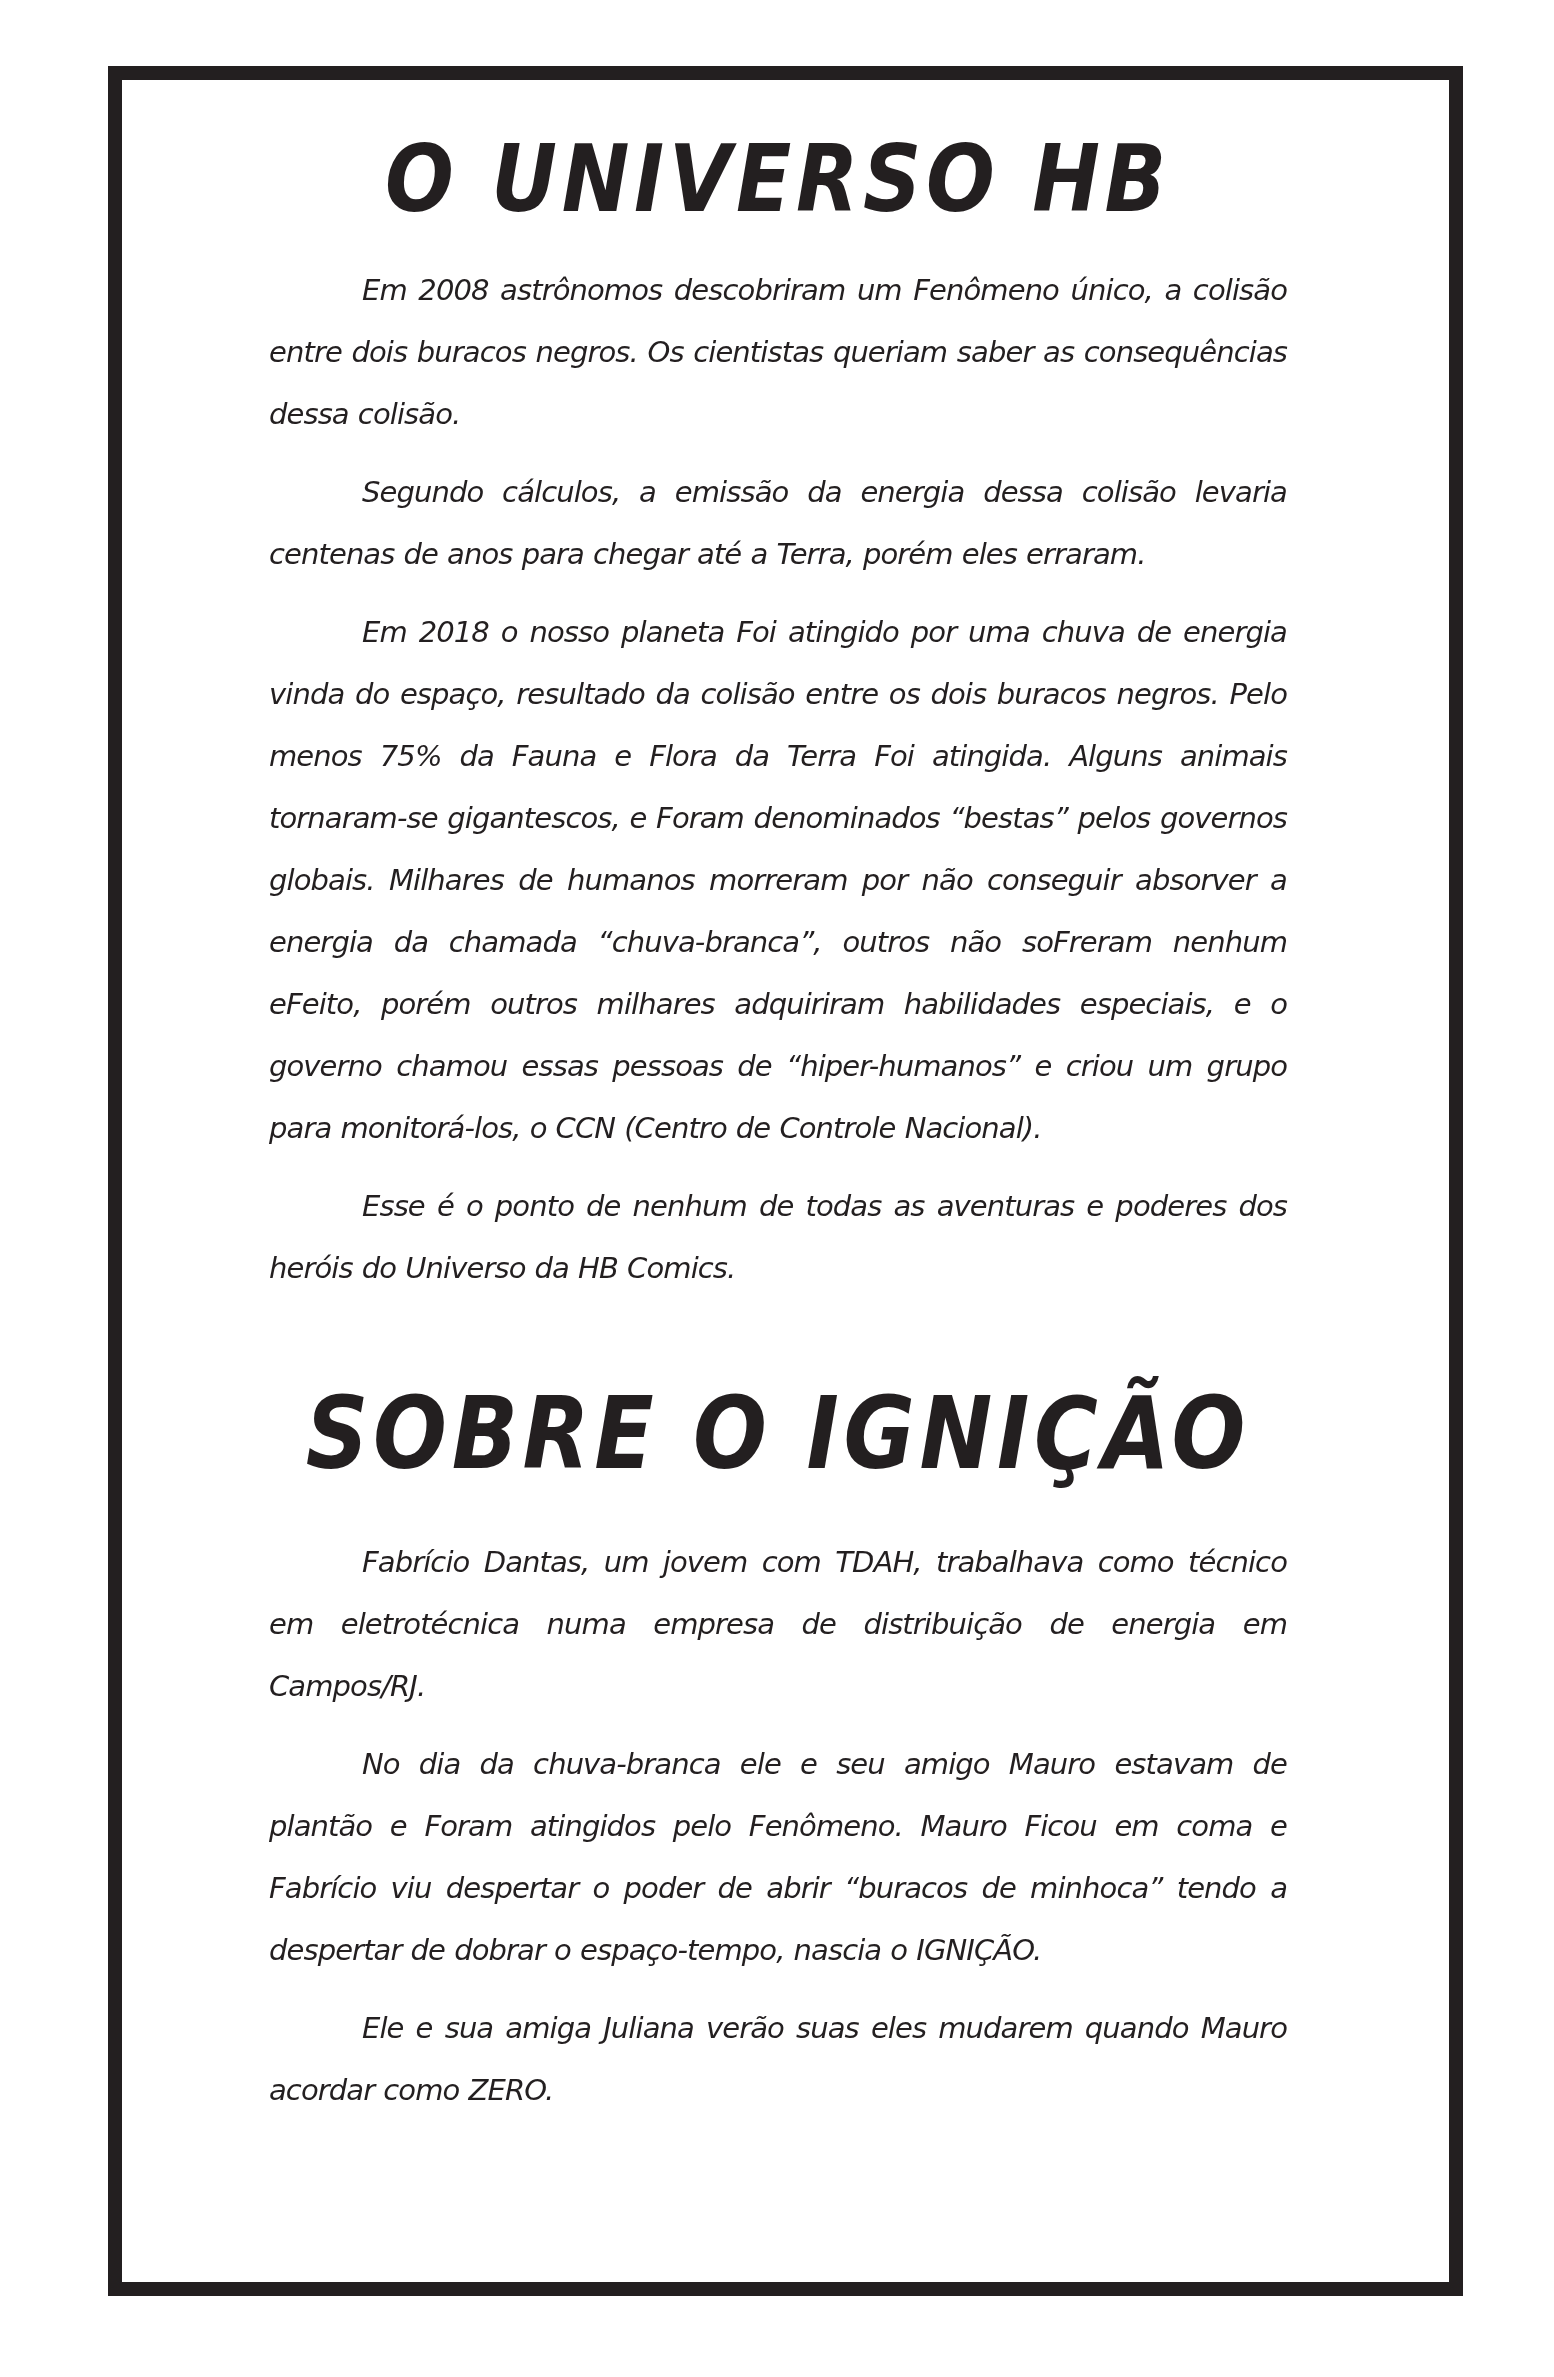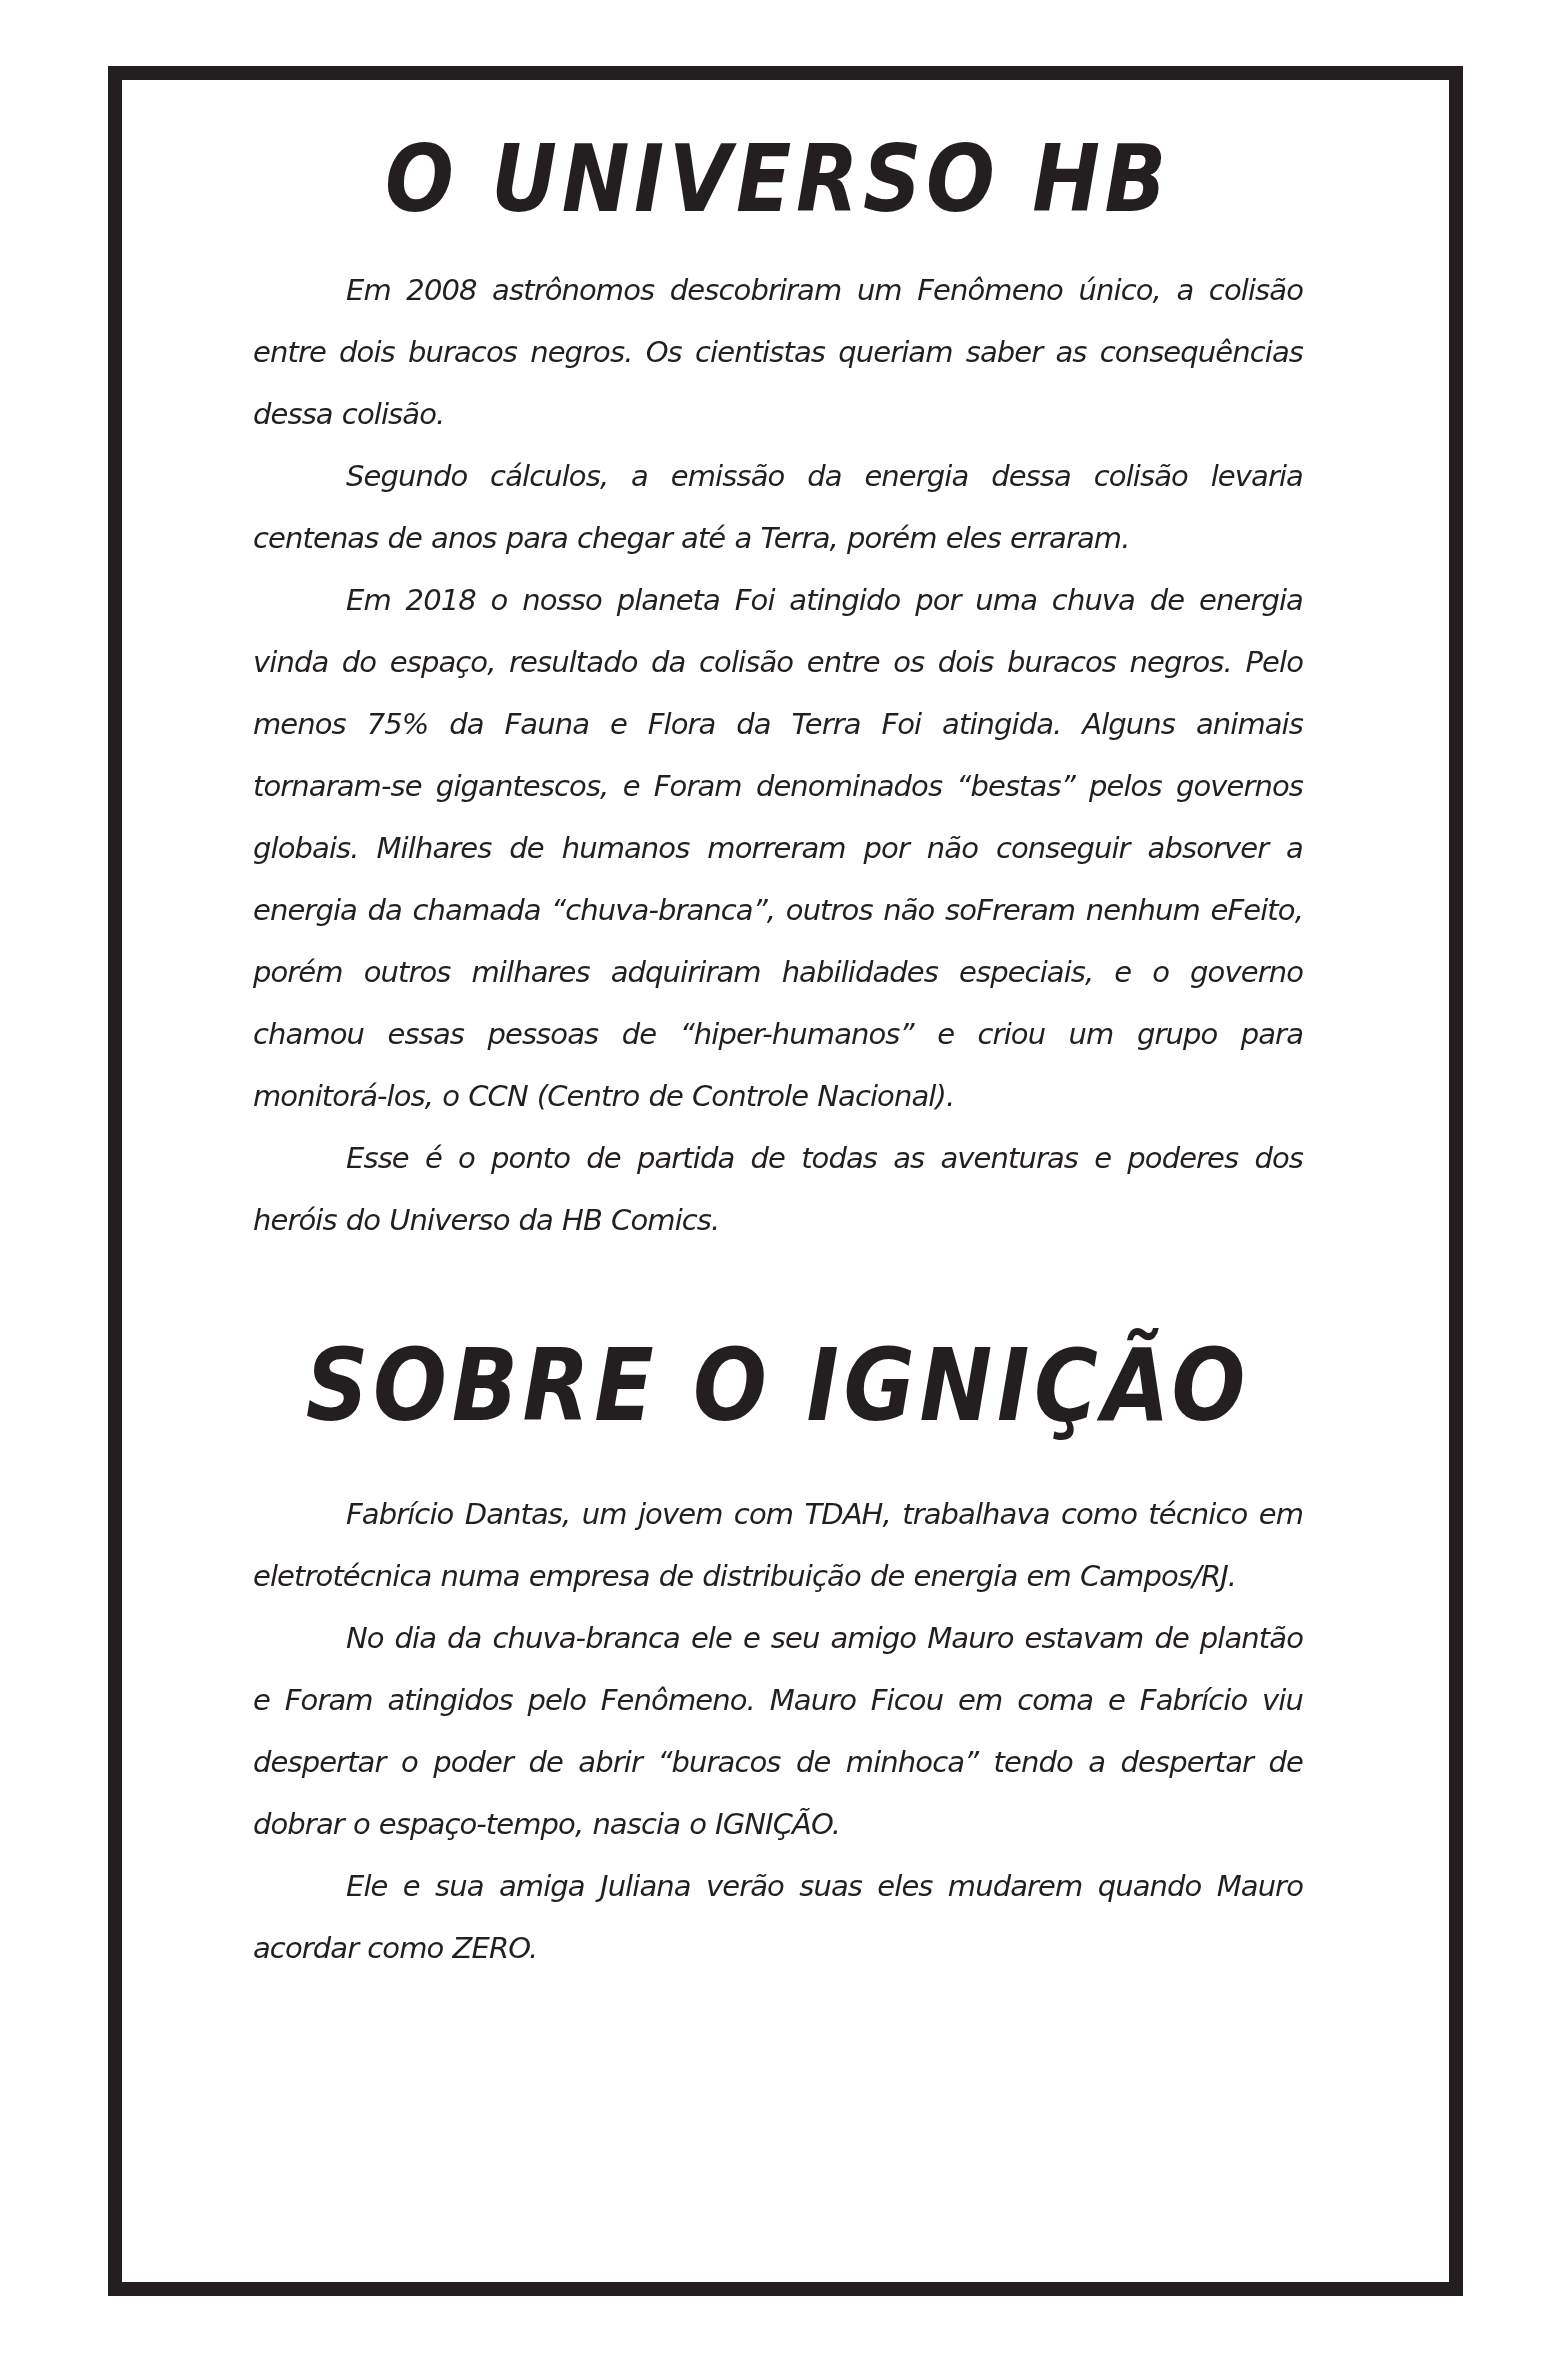--- a/index.html
+++ b/index.html
@@ -53,21 +53,21 @@
       line-height: 101px;
       margin-top: 77px;
     }
     .section-1-body {
       margin-top: 40px;
     }
     .section-2-body {
       margin-top: 54px;
     }
     p.para {
-      margin: 0;
+      margin: 16px;
       font-family: "DejaVu Sans", sans-serif;
       font-style: italic;
       font-size: 29px;
       line-height: 62px;
       text-align: justify;
       text-indent: 93px;
       letter-spacing: -0.9px;
       word-spacing: 0.8px;
     }
   </style>
@@ -77,21 +77,21 @@
 <div class="frame"></div>
 
 <div class="content">
 
   <section>
     <h1 class="heading heading-1">O UNIVERSO HB</h1>
     <div class="section-1-body">
       <p class="para">Em 2008 astrônomos descobriram um Fenômeno único, a colisão entre dois buracos negros. Os cientistas queriam saber as consequências dessa colisão.</p>
       <p class="para">Segundo cálculos, a emissão da energia dessa colisão levaria centenas de anos para chegar até a Terra, porém eles erraram.</p>
       <p class="para">Em 2018 o nosso planeta Foi atingido por uma chuva de energia vinda do espaço, resultado da colisão entre os dois buracos negros. Pelo menos 75% da Fauna e Flora da Terra Foi atingida. Alguns animais tornaram-se gigantescos, e Foram denominados “bestas” pelos governos globais. Milhares de humanos morreram por não conseguir absorver a energia da chamada “chuva-branca”, outros não soFreram nenhum eFeito, porém outros milhares adquiriram habilidades especiais, e o governo chamou essas pessoas de “hiper-humanos” e criou um grupo para monitorá-los, o CCN (Centro de Controle Nacional).</p>
-      <p class="para">Esse é o ponto de partida de todas as aventuras e poderes dos heróis do Universo da HB Comics.</p>
+      <p class="para">Esse é o ponto de nenhum de todas as aventuras e poderes dos heróis do Universo da HB Comics.</p>
     </div>
   </section>
 
   <section>
     <h1 class="heading heading-2">SOBRE O IGNIÇÃO</h1>
     <div class="section-2-body">
       <p class="para">Fabrício Dantas, um jovem com TDAH, trabalhava como técnico em eletrotécnica numa empresa de distribuição de energia em Campos/RJ.</p>
       <p class="para">No dia da chuva-branca ele e seu amigo Mauro estavam de plantão e Foram atingidos pelo Fenômeno. Mauro Ficou em coma e Fabrício viu despertar o poder de abrir “buracos de minhoca” tendo a despertar de dobrar o espaço-tempo, nascia o IGNIÇÃO.</p>
       <p class="para">Ele e sua amiga Juliana verão suas eles mudarem quando Mauro acordar como ZERO.</p>
     </div>

